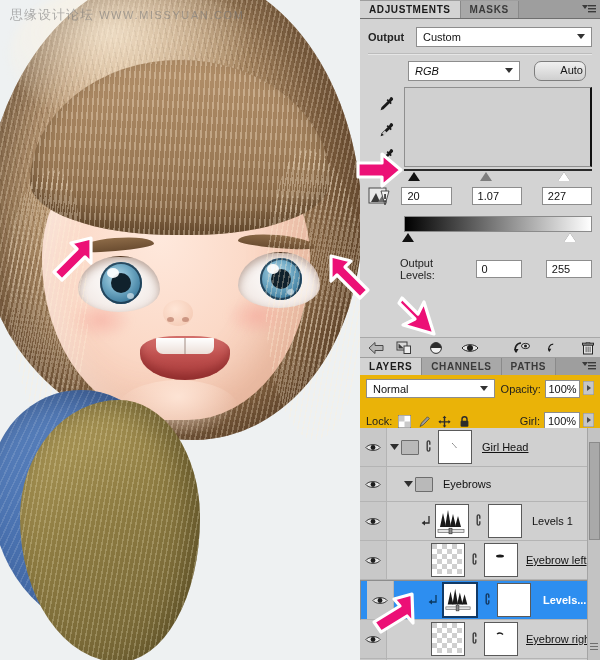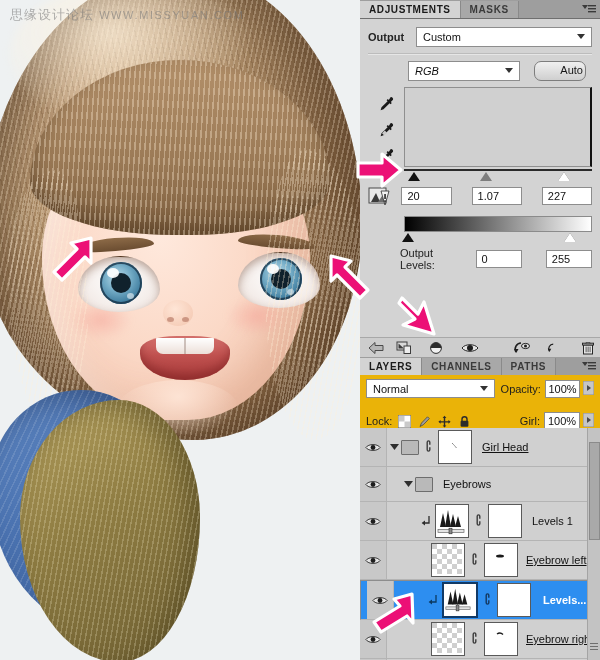--- a/index.html
+++ b/index.html
@@ -302,21 +302,21 @@
       </div>
 
       <div style="margin:10px 0 0 36px;">
         <div class="gradbar"></div>
         <div class="sliderbar" style="height:13px;position:relative;">
           <div class="tri" style="left:-2px;top:1px;"></div>
           <div class="tri wht" style="left:160px;top:1px;"></div>
         </div>
       </div>
 
-      <div class="row" style="margin-top:2px;margin-left:32px;">
+      <div class="row" style="margin-top:12px;margin-left:32px;">
         <div style="font-size:11px;color:#1d1d1d;">Output Levels:</div>
         <div class="numbox" style="width:40px;margin-left:6px;">0</div>
         <div class="numbox" style="width:40px;margin-left:24px;">255</div>
       </div>
     </div>
 
     <div class="toolrow" style="top:337px;">
       <div class="ic" style="margin-left:5px;">
         <svg width="16" height="14" viewBox="0 0 16 14">
             <polygon points="1,7 7,1.5 7,4.5 15,4.5 15,9.5 7,9.5 7,12.5" fill="#b6b6b6" stroke="#4b4b4b"></polygon>

